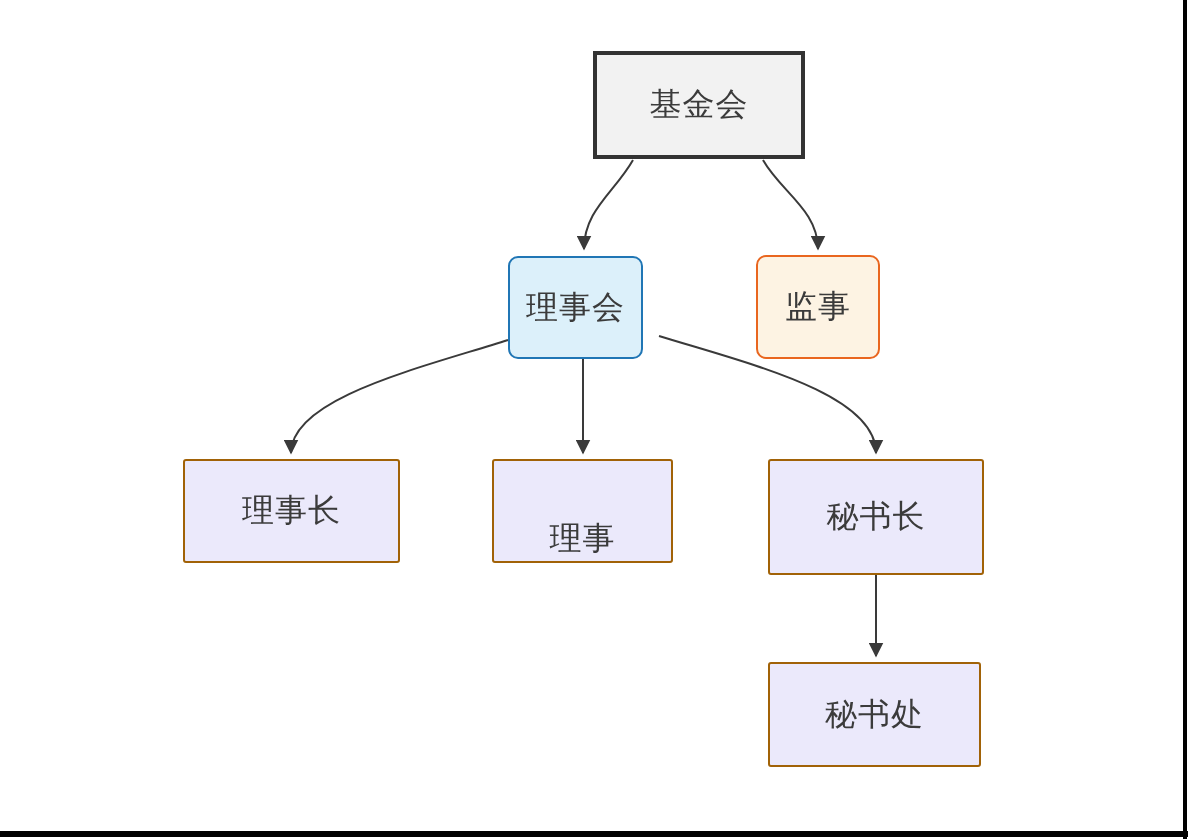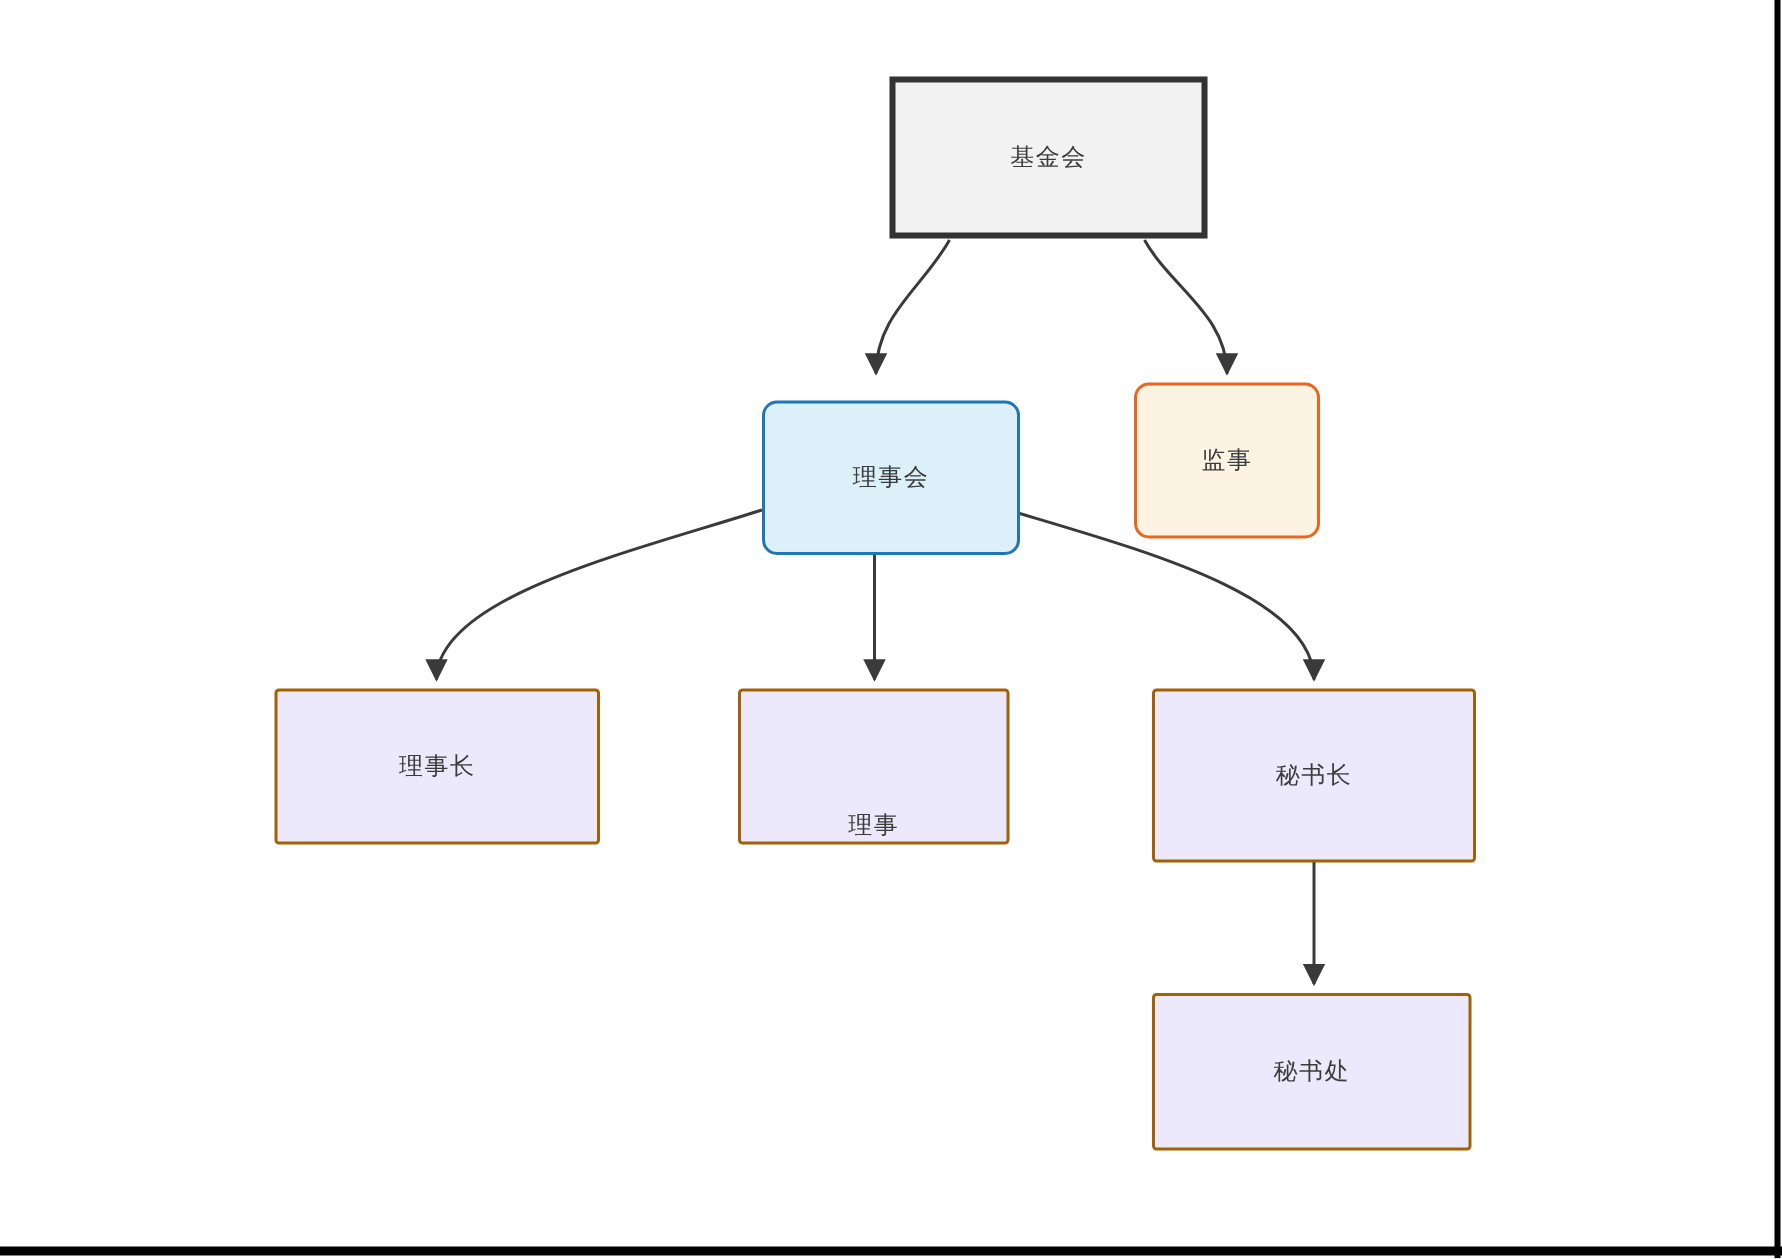--- a/index.html
+++ b/index.html
@@ -21,32 +21,32 @@
     width: 1188px;
     height: 839px;
     pointer-events: none;
   }
   .node {
     position: absolute;
     display: flex;
     align-items: center;
     justify-content: center;
     box-sizing: border-box;
-    font-size: 16px;
+    font-size: 32px;
     color: #3b3b3b;
     letter-spacing: 1px;
   }
   .node-foundation {
     left: 593px; top: 51px; width: 212px; height: 108px;
     background: #f2f2f2;
     border: 4px solid #333333;
     border-radius: 0;
   }
   .node-board {
-    left: 508px; top: 267px; width: 172px; height: 103px;
+    left: 508px; top: 256px; width: 135px; height: 103px;
     background: #dcf0fa;
     border: 2px solid #2076b5;
     border-radius: 10px;
   }
   .node-supervisor {
     left: 756px; top: 255px; width: 124px; height: 104px;
     background: #fdf3e3;
     border: 2px solid #e9661f;
     border-radius: 10px;
   }

